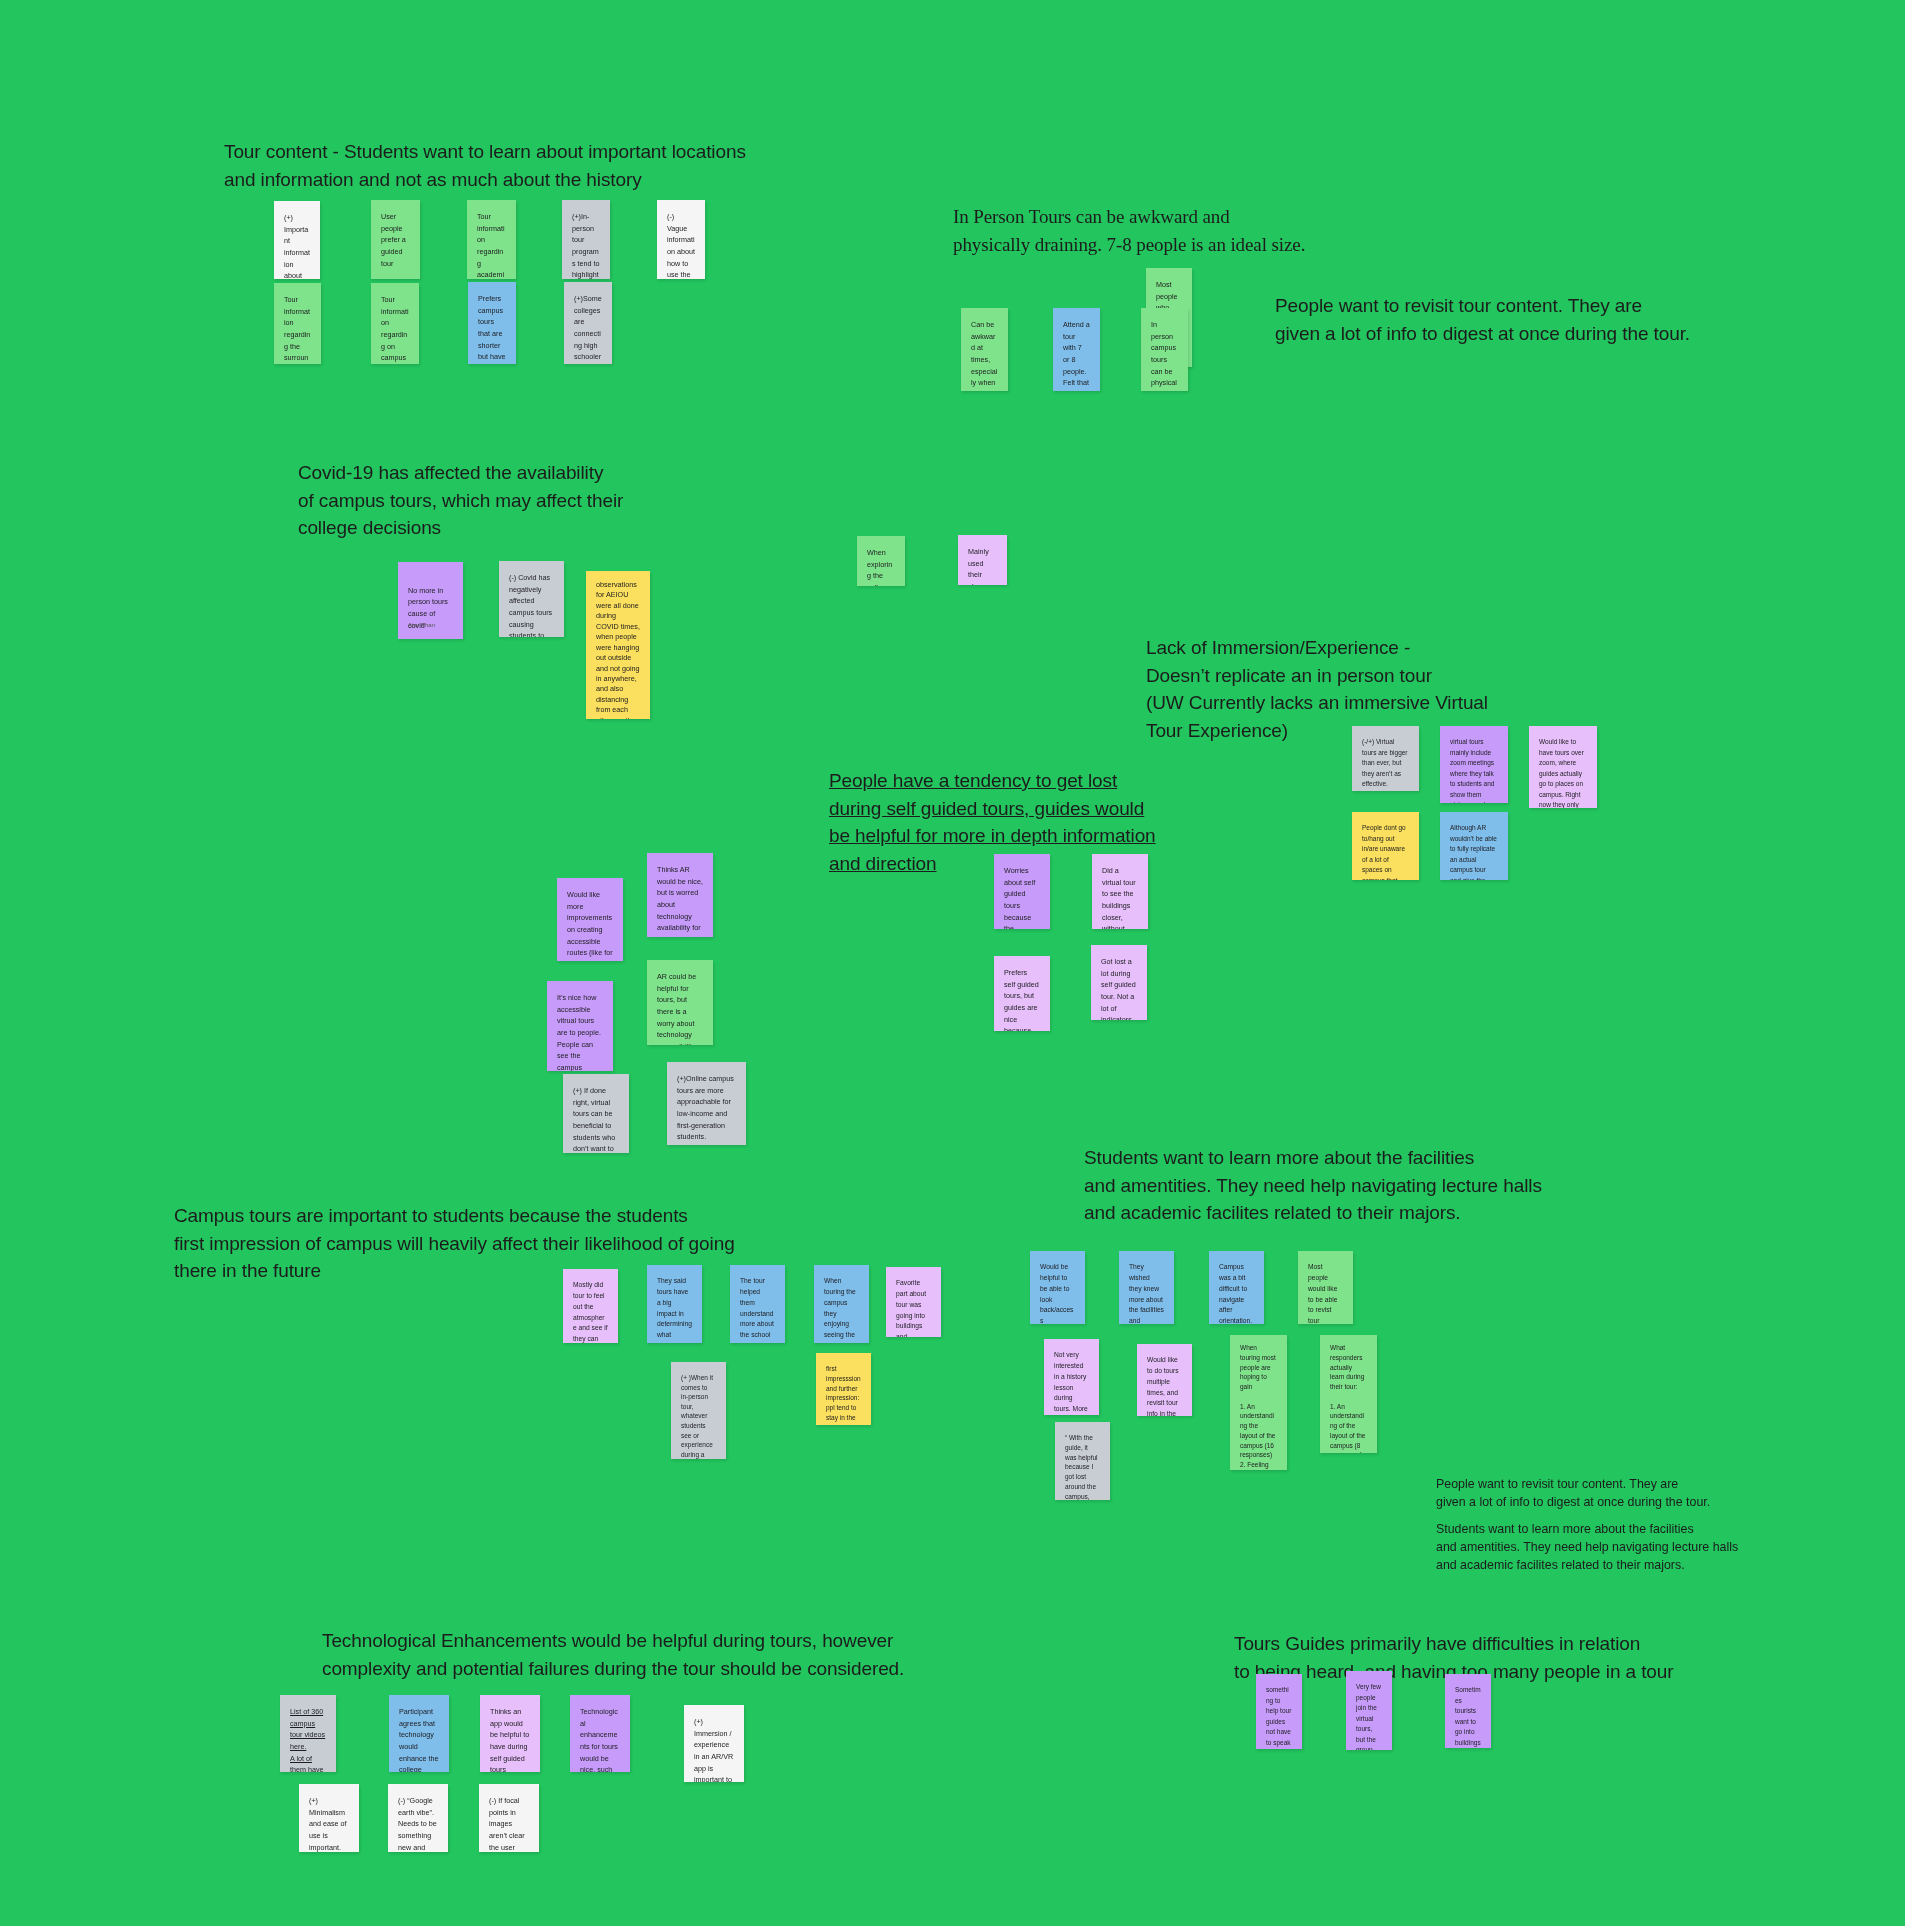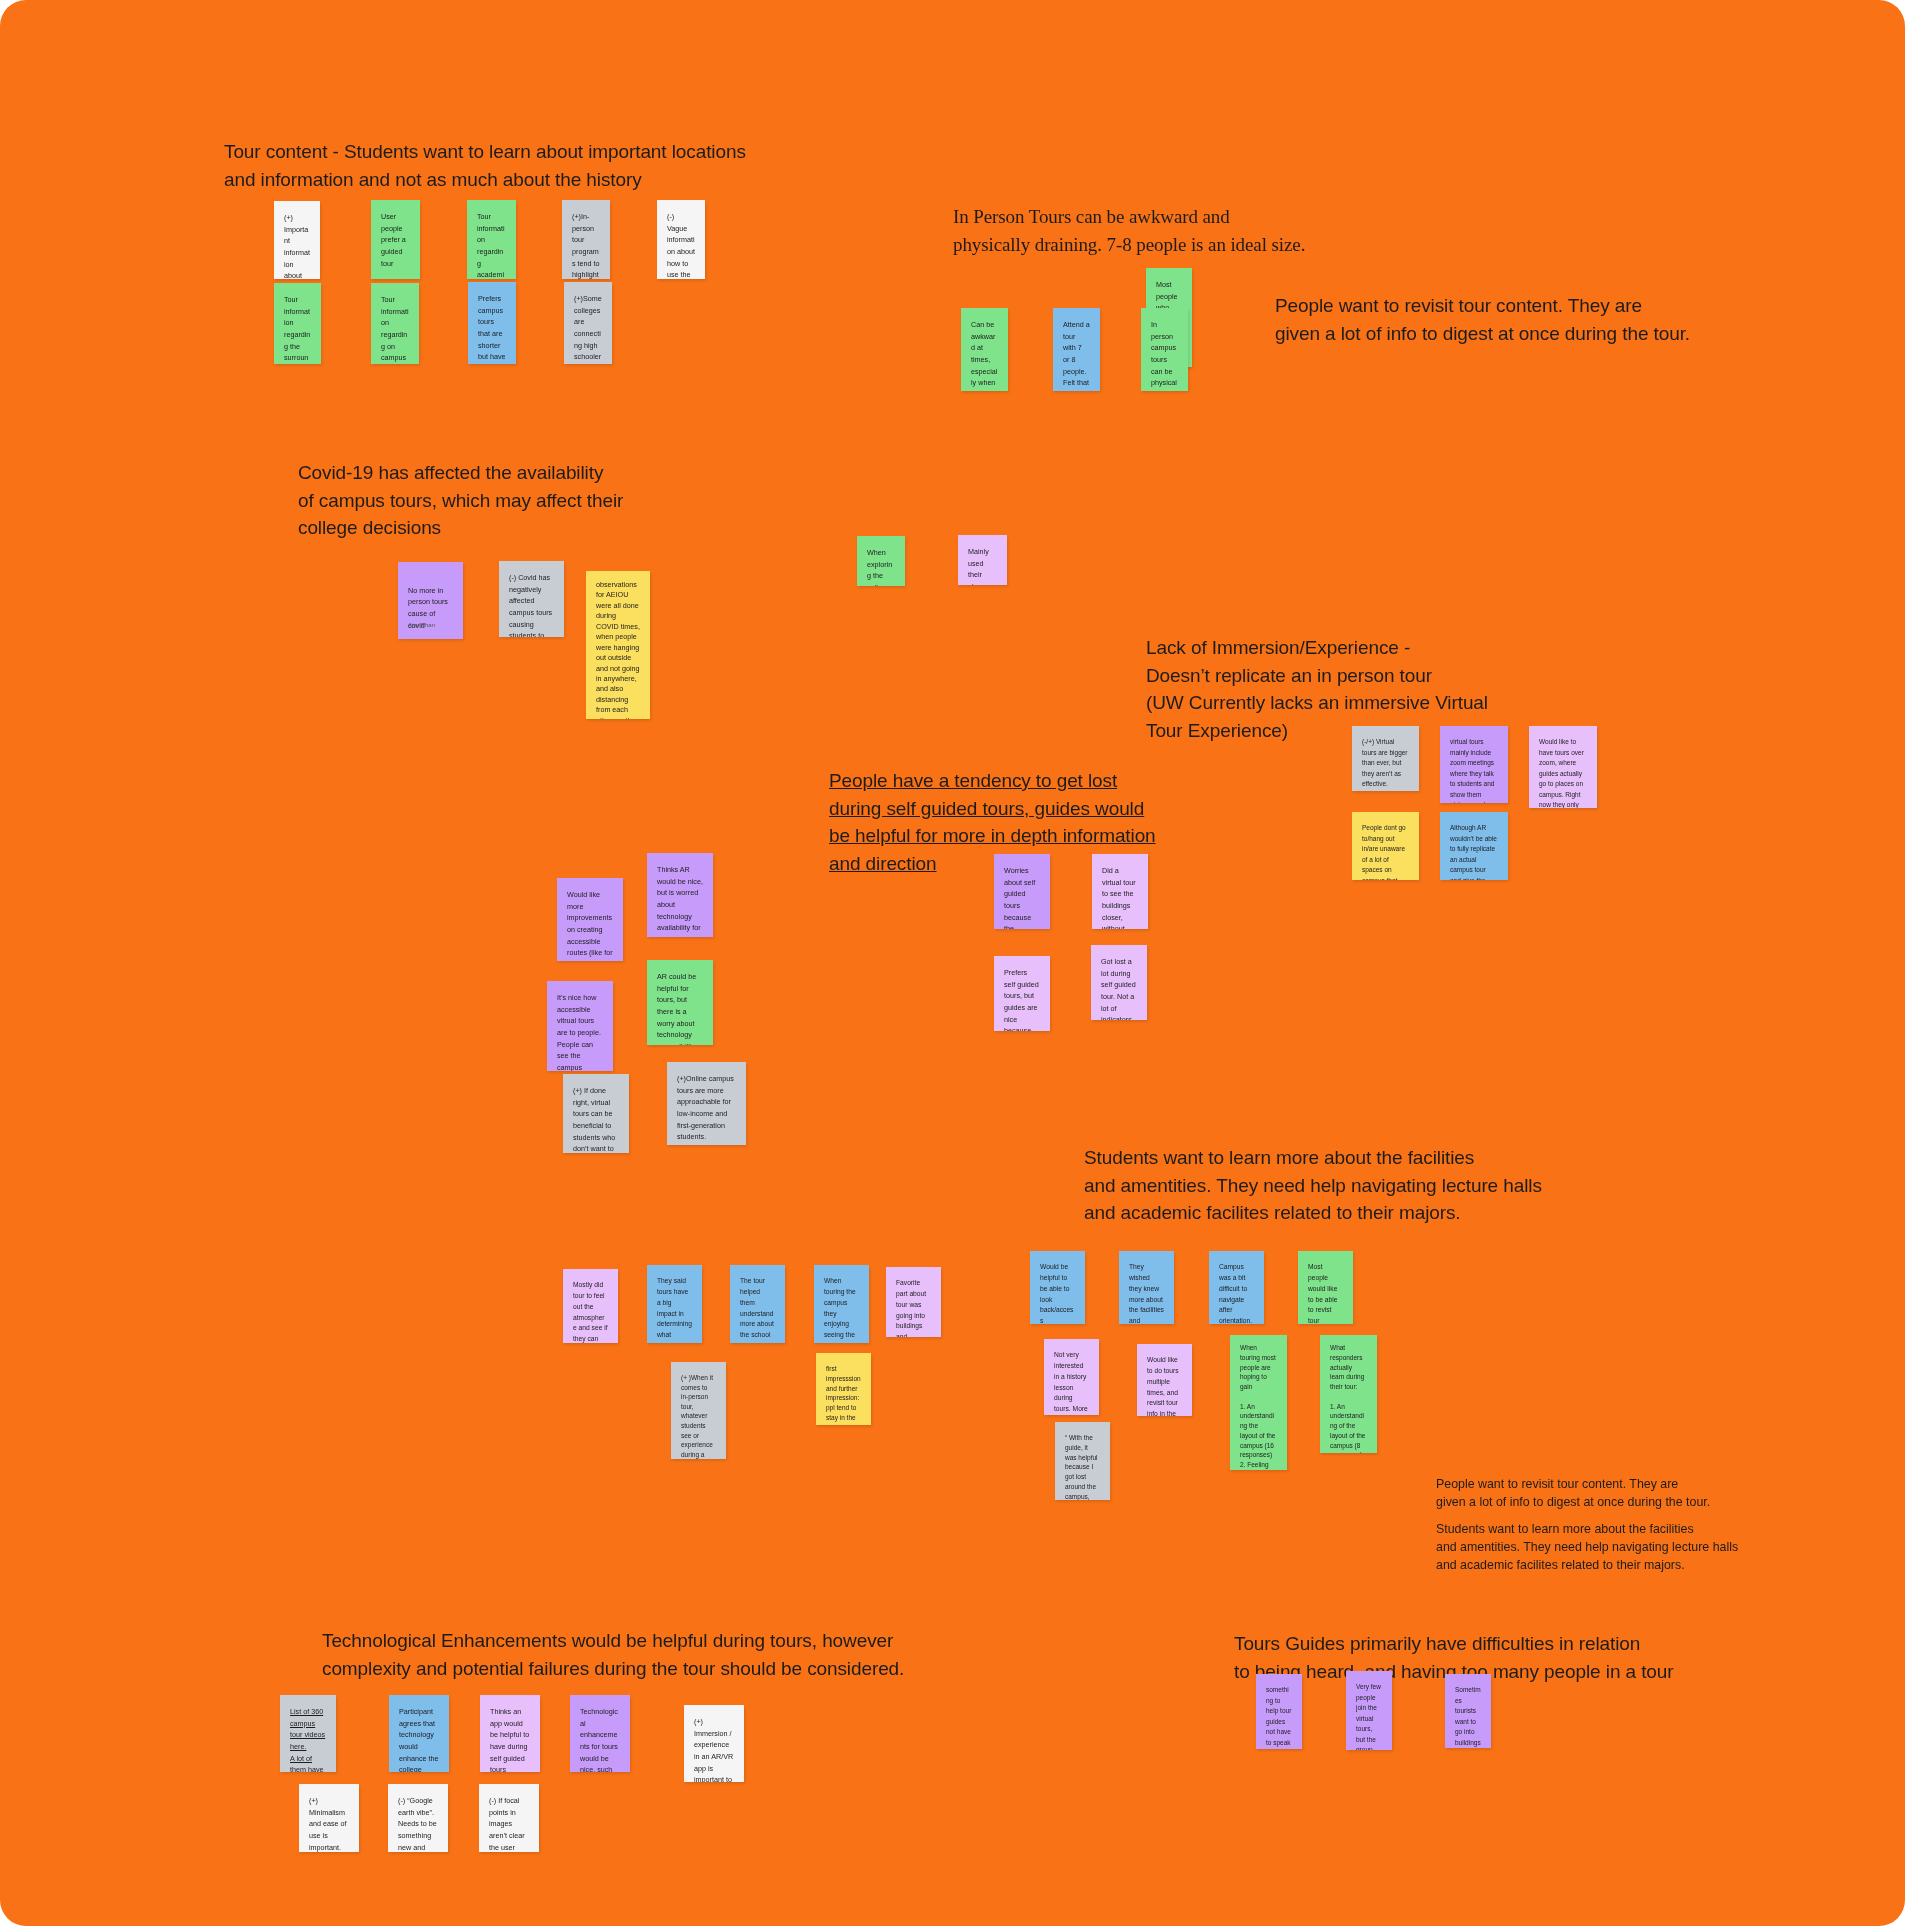--- a/index.html
+++ b/index.html
@@ -6,23 +6,22 @@
   html,body{margin:0;padding:0;background:#ffffff;}
   body{
     font-family:"Liberation Sans","DejaVu Sans",sans-serif;
     color:#1a1a1a;
     -webkit-font-smoothing:antialiased;
   }
   #board{
     position:relative;
     width:1905px;
     height:1926px;
-    background:#f97316;
+    background:#22c55e;
     overflow:hidden;
-    border-radius:26px;
   }
   
   .heading{
     position:absolute;
     font-size:19px;
     line-height:1.45;
     font-weight:400;
     color:#1c1c1c;
     letter-spacing:-0.1px;
     white-space:pre-line;
@@ -159,20 +158,23 @@
 4. Knowledge of the history and significance of buildings and landmarks (6 responses)</div>
   <div class="note n-green tall" style="left:1320px; top:1335px; width:57px; height:118px; font-size:6.5px; line-height:1.5; padding-top:8px;">What responders actually learn during their tour:
 
 1. An understanding of the layout of the campus (8 responses)
 2. Feeling out the atmosphere of campus (6 responses)
 3. Knowledge of the history and significance of buildings and landmarks (6 responses)
 4. Conecting with other students (2 responses)</div>
   <div class="note n-gray tall" style="left:1055px; top:1422px; width:55px; height:78px; font-size:6.5px; line-height:1.5;">“ With the guide, it was helpful because I got lost around the campus, but my guide personally talked a lot so we lagged in places that didn’t mean much to me as a liberal arts pre med major.”
 ”</div>
 
+  <div class="heading" style="left:174px; top:1202px; width:744px;">Campus tours are important to students because the students
+first impression of campus will heavily affect their likelihood of going
+there in the future</div>
 
   <div class="note n-lav" style="left:563px; top:1269px; width:55px; height:74px; font-size:6.7px;">Mostly did tour to feel out the atmosphere and see if they can imaginge themselves finding a place here and enjoying themselves.</div>
   <div class="note n-blue" style="left:647px; top:1265px; width:55px; height:78px; font-size:6.7px;">They said tours have a big impact in determining what school you want to go to. The first impression of a school is key and plays a big role.</div>
   <div class="note n-blue" style="left:730px; top:1265px; width:55px; height:78px; font-size:6.7px;">The tour helped them understand more about the school and what the atmosphere is like.</div>
   <div class="note n-blue" style="left:814px; top:1265px; width:55px; height:78px; font-size:6.7px;">When touring the campus they enjoying seeing the buildings and experiencing the campus for the first time.</div>
   <div class="note n-lav" style="left:886px; top:1267px; width:55px; height:70px; font-size:6.7px;">Favorite part about tour was going into buildings and walking around campus and feeling out the atmosphere</div>
   <div class="note n-gray tall" style="left:671px; top:1362px; width:55px; height:97px; font-size:6.5px; line-height:1.48;">(+ )When it comes to in-person tour, whatever students see or experience during a brief campus visit — whether good weather or bad tour guide — will have a disproportionate effect on their decision-making. But the quality of virtual tour is often very consistent.</div>
   <div class="note n-yellow tall" style="left:816px; top:1353px; width:55px; height:72px; font-size:6.5px; line-height:1.5;">first impresssion and further impression: ppl tend to stay in the same key spots
 The Quad, Drumheller, Red Square, the fields,</div>
 

